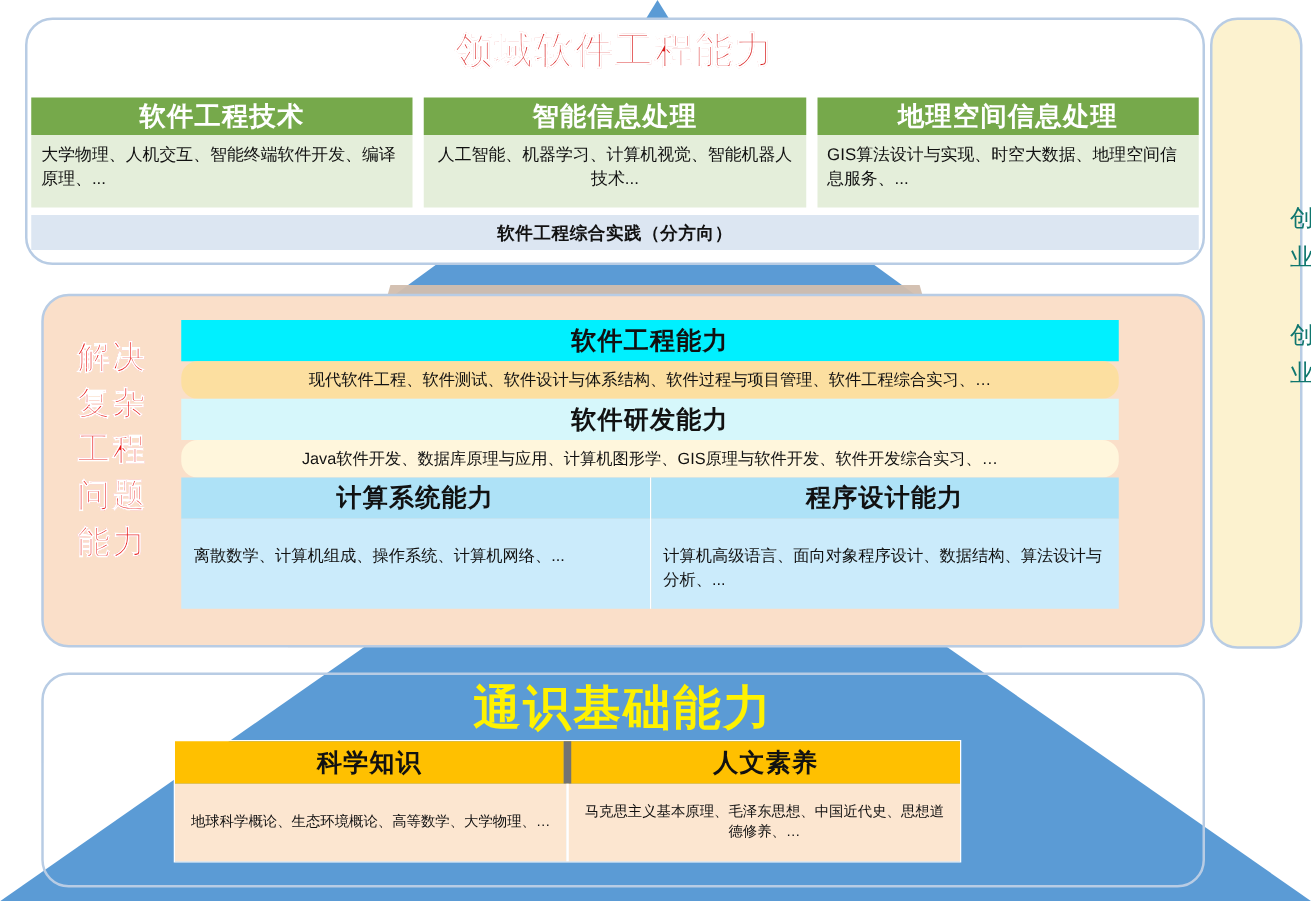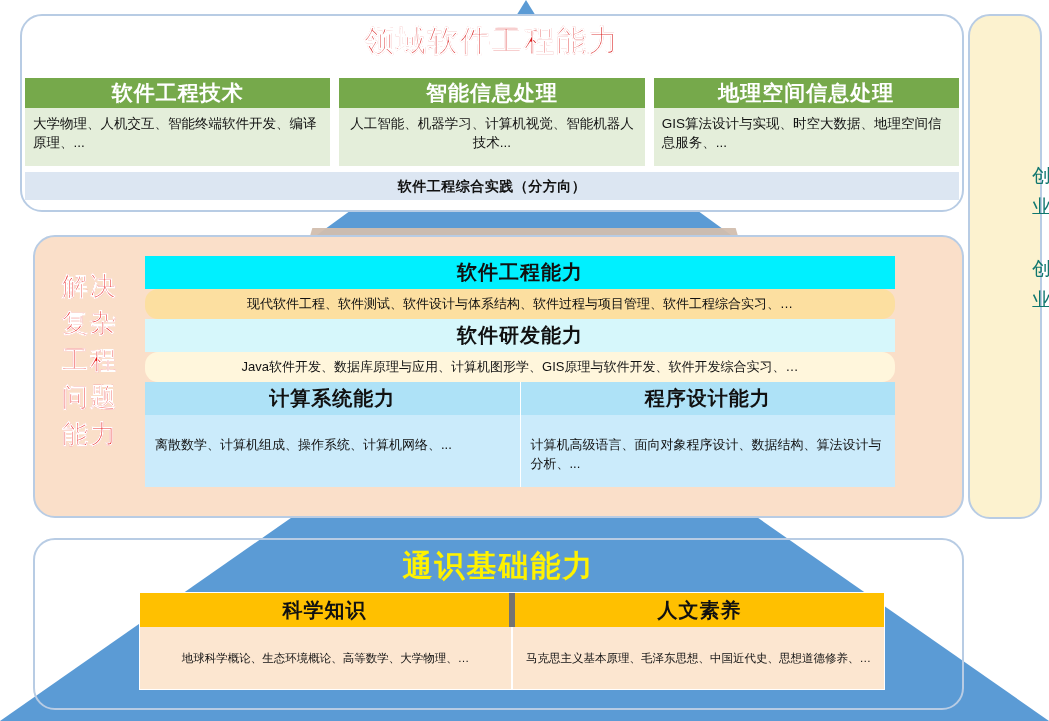--- a/index.html
+++ b/index.html
@@ -131,25 +131,25 @@
   .mcell-body{
     font-size:13px;line-height:19px;color:#111;
     padding:20px 10px;box-sizing:border-box;height:72px;
   }
 
   
   #bot-title{
     position:absolute;left:33px;top:546px;width:931px;
     text-align:center;
     font-family:"DejaVu Serif","Liberation Serif",serif;
-    font-weight:bold;font-size:30px;line-height:40px;
+    font-weight:bold;font-size:38px;line-height:40px;
     color:#FFF200;letter-spacing:2px;
   }
   #bot-table{
-    position:absolute;left:139px;top:592px;width:746px;height:98px;
+    position:absolute;left:139px;top:592px;width:630px;height:98px;
     display:flex;flex-direction:column;
     border:1px solid #ffffff;box-sizing:border-box;
   }
   #bot-head{display:flex;height:34px;}
   .bhead{
     flex:1;background:#FFC000;
     font-family:"DejaVu Serif","Liberation Serif",serif;
     font-weight:bold;font-size:20px;line-height:34px;
     text-align:center;color:#111;letter-spacing:1px;
   }

